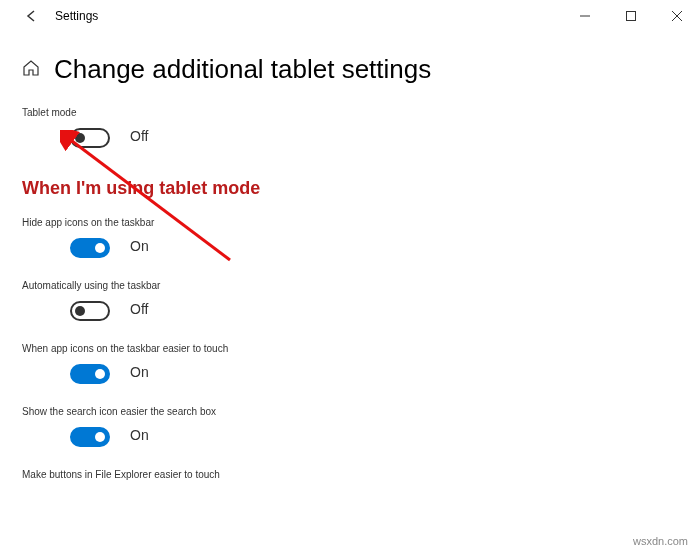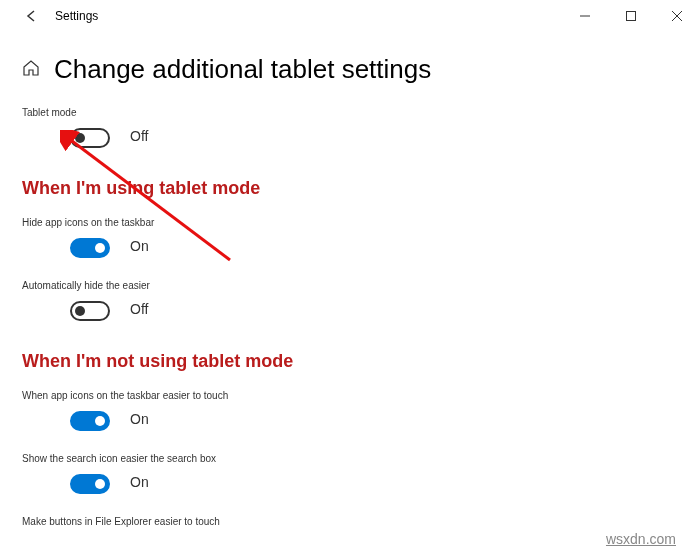--- a/index.html
+++ b/index.html
@@ -121,25 +121,24 @@
       color: #333;
     }
     .arrow-annotation {
       position: absolute;
       left: 60px;
       top: 130px;
       pointer-events: none;
     }
     .watermark {
       position: absolute;
-      right: 24px;
+      right: 12px;
       bottom: 6px;
-      font-size: 14px;
+      font-size: 11px;
       color: #888;
-      text-decoration: underline;
     }
   </style>
 </head>
 <body>
 
 <div class="titlebar">
   <div class="back-btn">
     <svg width="14" height="14" viewBox="0 0 14 14">
       <path d="M10 2 L4 7 L10 12" stroke="#333" stroke-width="1.5" fill="none"></path>
     </svg>
@@ -182,27 +181,26 @@
   </div>
 
   <h2 class="section-heading">When I'm using tablet mode</h2>
 
   <div class="section-label">Hide app icons on the taskbar</div>
   <div class="toggle-row">
     <div class="toggle on"></div>
     <span class="toggle-label">On</span>
   </div>
 
-  <div class="section-label">Automatically hide the easier</div>
+  <div class="section-label">Automatically using the taskbar</div>
   <div class="toggle-row">
     <div class="toggle off"></div>
     <span class="toggle-label">Off</span>
   </div>
 
-  <h2 class="section-heading">When I'm not using tablet mode</h2>
 
   <div class="section-label">When app icons on the taskbar easier to touch</div>
   <div class="toggle-row">
     <div class="toggle on"></div>
     <span class="toggle-label">On</span>
   </div>
 
   <div class="section-label">Show the search icon easier the search box</div>
   <div class="toggle-row">
     <div class="toggle on"></div>

